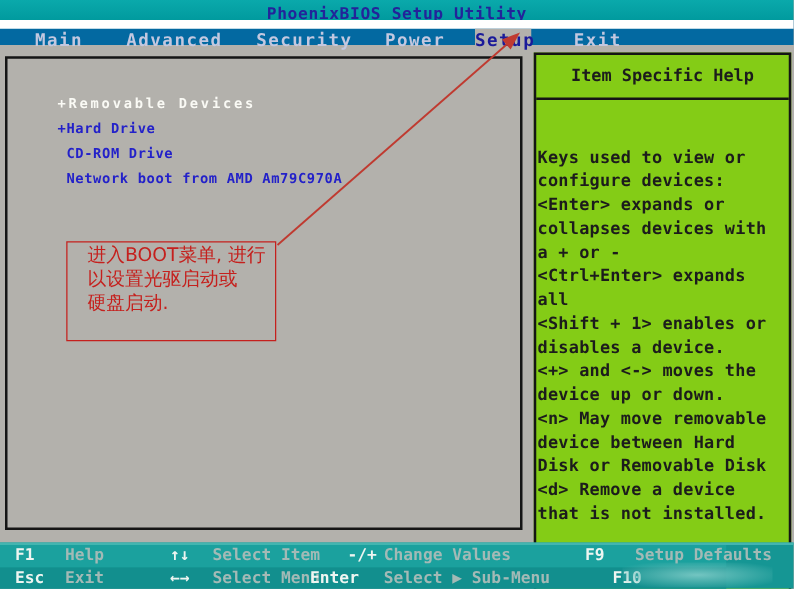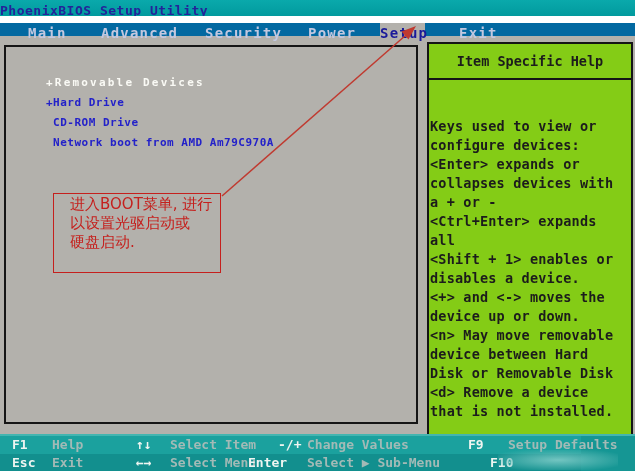--- a/index.html
+++ b/index.html
@@ -5,20 +5,21 @@
   html,body{margin:0;padding:0;}
   body{
     width:635px;height:471px;position:relative;overflow:hidden;
     background:#b3b1ac;
     font-family:"DejaVu Sans Mono","Liberation Mono",monospace;
   }
   
   #titlebar{
     position:absolute;left:0;top:0;width:635px;height:16px;
     background:linear-gradient(#0aa9ab,#019a9e);
+    text-align:center;
   }
   #titlebar .title{
     font-size:13px;font-weight:bold;line-height:16px;color:#23239a;letter-spacing:0.5px;
   }
   
   #menubar{
     position:absolute;left:0;top:16px;width:635px;height:20px;
     background:#0369a1;border-top:7px solid #ffffff;box-sizing:border-box;
   }
   .tab{

